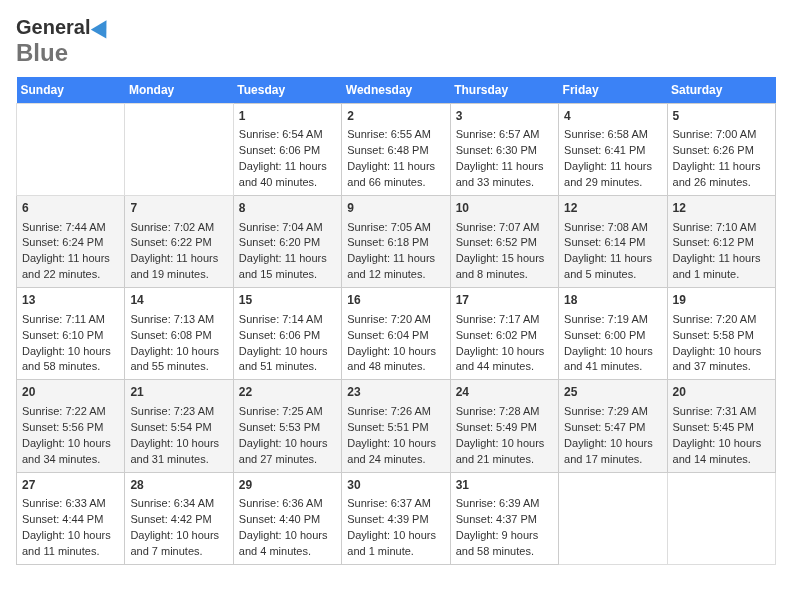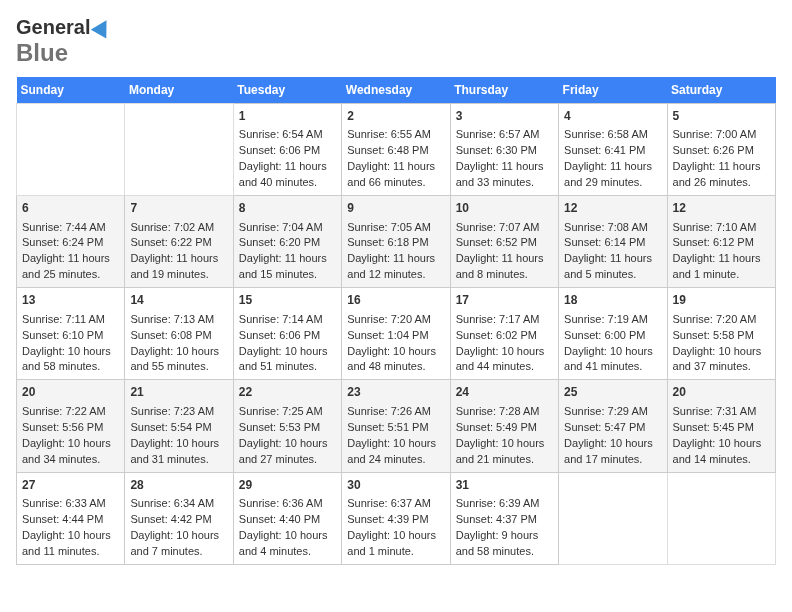--- a/index.html
+++ b/index.html
@@ -109,33 +109,33 @@
   <tr>
         <td class="empty"></td>
         <td class="empty"></td>
         <td><span class="day-num">1</span><span>Sunrise: 6:54 AM</span><br><span>Sunset: 6:06 PM</span><br><span>Daylight: 11 hours and 40 minutes.</span></td>
         <td><span class="day-num">2</span><span>Sunrise: 6:55 AM</span><br><span>Sunset: 6:48 PM</span><br><span>Daylight: 11 hours and 66 minutes.</span></td>
         <td><span class="day-num">3</span><span>Sunrise: 6:57 AM</span><br><span>Sunset: 6:30 PM</span><br><span>Daylight: 11 hours and 33 minutes.</span></td>
         <td><span class="day-num">4</span><span>Sunrise: 6:58 AM</span><br><span>Sunset: 6:41 PM</span><br><span>Daylight: 11 hours and 29 minutes.</span></td>
         <td><span class="day-num">5</span><span>Sunrise: 7:00 AM</span><br><span>Sunset: 6:26 PM</span><br><span>Daylight: 11 hours and 26 minutes.</span></td>
       </tr>
       <tr>
-        <td><span class="day-num">6</span><span>Sunrise: 7:44 AM</span><br><span>Sunset: 6:24 PM</span><br><span>Daylight: 11 hours and 25 minutes.</span></td>
+        <td><span class="day-num">6</span><span>Sunrise: 7:44 AM</span><br><span>Sunset: 6:24 PM</span><br><span>Daylight: 11 hours and 22 minutes.</span></td>
         <td><span class="day-num">7</span><span>Sunrise: 7:02 AM</span><br><span>Sunset: 6:22 PM</span><br><span>Daylight: 11 hours and 19 minutes.</span></td>
         <td><span class="day-num">8</span><span>Sunrise: 7:04 AM</span><br><span>Sunset: 6:20 PM</span><br><span>Daylight: 11 hours and 15 minutes.</span></td>
         <td><span class="day-num">9</span><span>Sunrise: 7:05 AM</span><br><span>Sunset: 6:18 PM</span><br><span>Daylight: 11 hours and 12 minutes.</span></td>
-        <td><span class="day-num">10</span><span>Sunrise: 7:07 AM</span><br><span>Sunset: 6:52 PM</span><br><span>Daylight: 11 hours and 8 minutes.</span></td>
+        <td><span class="day-num">10</span><span>Sunrise: 7:07 AM</span><br><span>Sunset: 6:52 PM</span><br><span>Daylight: 15 hours and 8 minutes.</span></td>
         <td><span class="day-num">12</span><span>Sunrise: 7:08 AM</span><br><span>Sunset: 6:14 PM</span><br><span>Daylight: 11 hours and 5 minutes.</span></td>
         <td><span class="day-num">12</span><span>Sunrise: 7:10 AM</span><br><span>Sunset: 6:12 PM</span><br><span>Daylight: 11 hours and 1 minute.</span></td>
       </tr>
       <tr>
         <td><span class="day-num">13</span><span>Sunrise: 7:11 AM</span><br><span>Sunset: 6:10 PM</span><br><span>Daylight: 10 hours and 58 minutes.</span></td>
         <td><span class="day-num">14</span><span>Sunrise: 7:13 AM</span><br><span>Sunset: 6:08 PM</span><br><span>Daylight: 10 hours and 55 minutes.</span></td>
         <td><span class="day-num">15</span><span>Sunrise: 7:14 AM</span><br><span>Sunset: 6:06 PM</span><br><span>Daylight: 10 hours and 51 minutes.</span></td>
-        <td><span class="day-num">16</span><span>Sunrise: 7:20 AM</span><br><span>Sunset: 1:04 PM</span><br><span>Daylight: 10 hours and 48 minutes.</span></td>
+        <td><span class="day-num">16</span><span>Sunrise: 7:20 AM</span><br><span>Sunset: 6:04 PM</span><br><span>Daylight: 10 hours and 48 minutes.</span></td>
         <td><span class="day-num">17</span><span>Sunrise: 7:17 AM</span><br><span>Sunset: 6:02 PM</span><br><span>Daylight: 10 hours and 44 minutes.</span></td>
         <td><span class="day-num">18</span><span>Sunrise: 7:19 AM</span><br><span>Sunset: 6:00 PM</span><br><span>Daylight: 10 hours and 41 minutes.</span></td>
         <td><span class="day-num">19</span><span>Sunrise: 7:20 AM</span><br><span>Sunset: 5:58 PM</span><br><span>Daylight: 10 hours and 37 minutes.</span></td>
       </tr>
       <tr>
         <td><span class="day-num">20</span><span>Sunrise: 7:22 AM</span><br><span>Sunset: 5:56 PM</span><br><span>Daylight: 10 hours and 34 minutes.</span></td>
         <td><span class="day-num">21</span><span>Sunrise: 7:23 AM</span><br><span>Sunset: 5:54 PM</span><br><span>Daylight: 10 hours and 31 minutes.</span></td>
         <td><span class="day-num">22</span><span>Sunrise: 7:25 AM</span><br><span>Sunset: 5:53 PM</span><br><span>Daylight: 10 hours and 27 minutes.</span></td>
         <td><span class="day-num">23</span><span>Sunrise: 7:26 AM</span><br><span>Sunset: 5:51 PM</span><br><span>Daylight: 10 hours and 24 minutes.</span></td>
         <td><span class="day-num">24</span><span>Sunrise: 7:28 AM</span><br><span>Sunset: 5:49 PM</span><br><span>Daylight: 10 hours and 21 minutes.</span></td>

